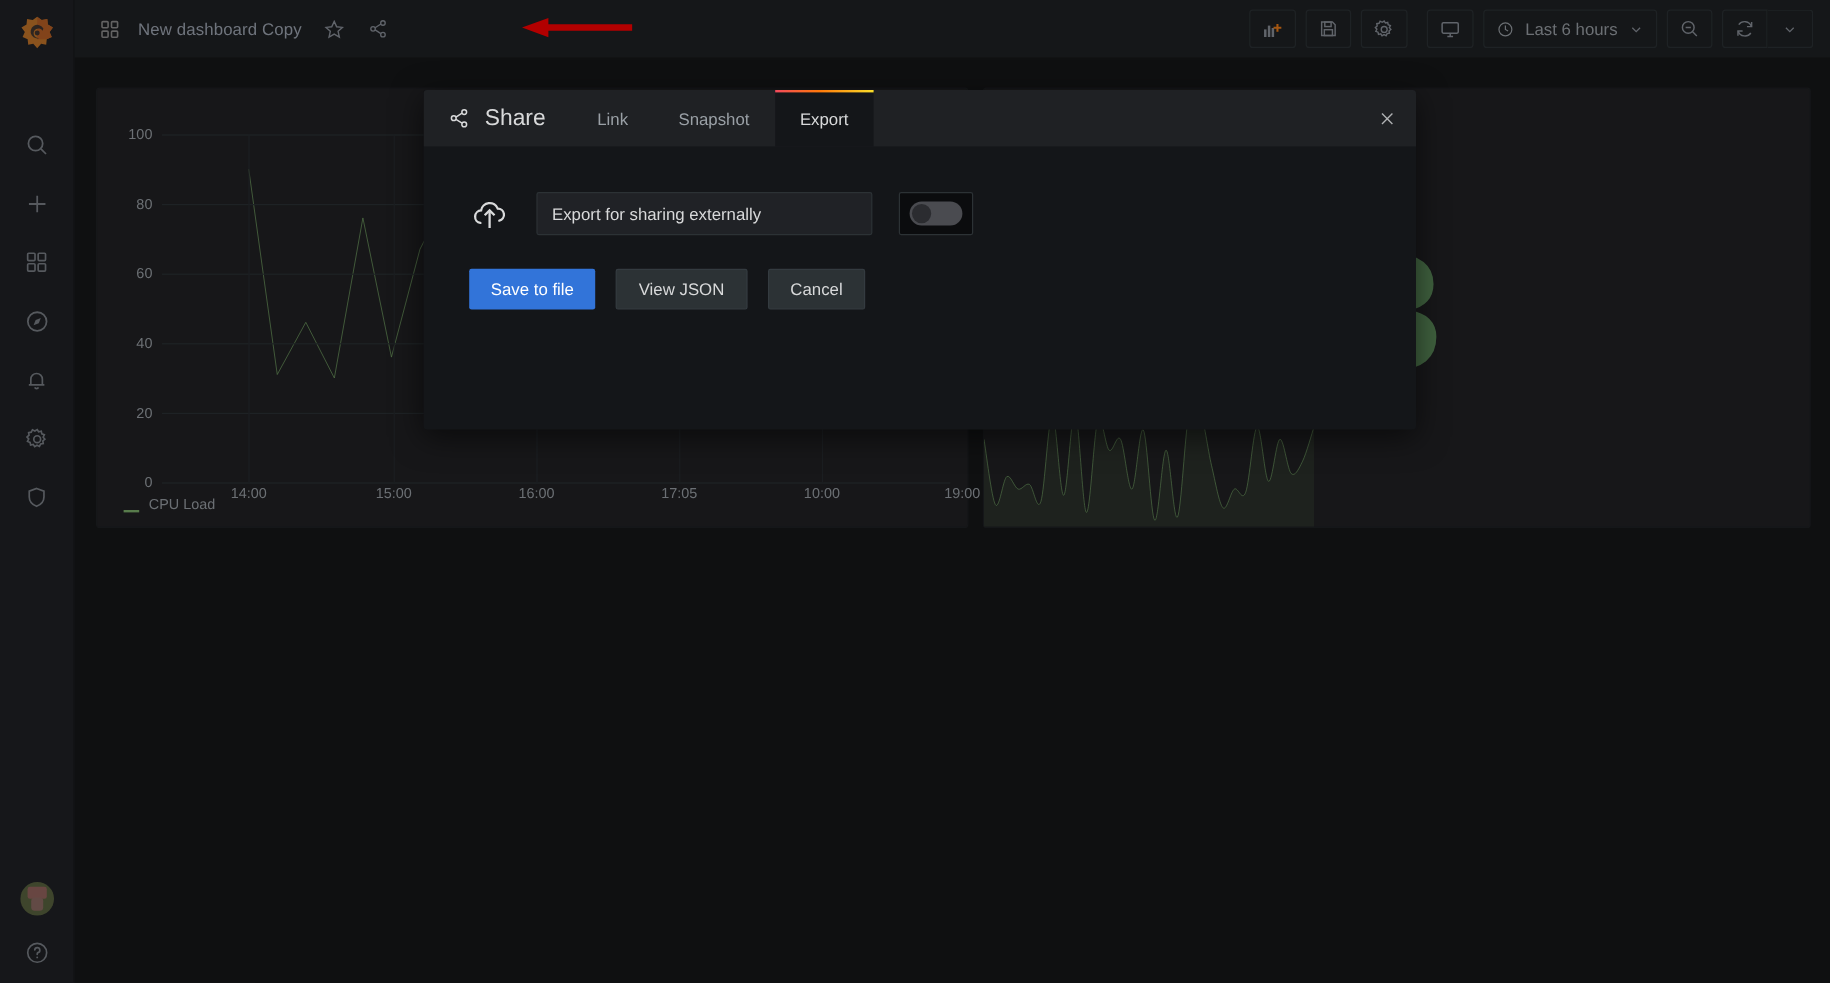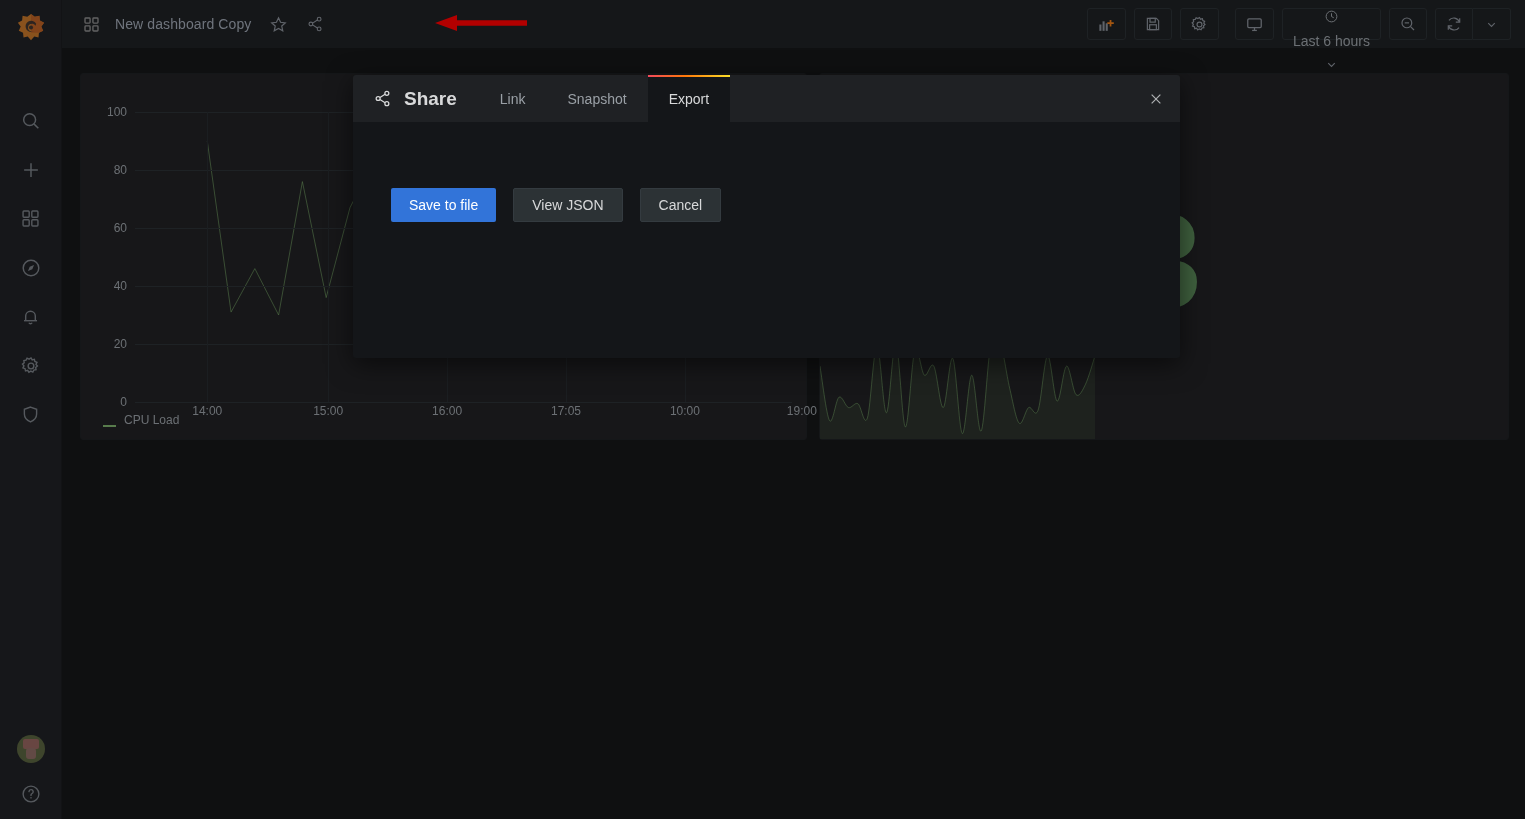--- a/index.html
+++ b/index.html
@@ -73,21 +73,21 @@
     display: flex; align-items: center; justify-content: center;
     color: #8a9099; cursor: pointer;
   }
   .tb-group { display: flex; align-items: center; }
   .tb-group .tb-btn { border-radius: 0; border-left-width: 0; }
   .tb-group .tb-btn:first-child { border-radius: 3px 0 0 3px; border-left-width: 1px; }
   .tb-group .tb-btn:last-child { border-radius: 0 3px 3px 0; }
   .timepicker {
     height: 32px; padding: 0 10px; display: flex; align-items: center; gap: 9px;
     background: #1f2124; border: 1px solid #2c3235; border-radius: 3px;
-    color: #9aa0a6; font-size: 14px; cursor: pointer; white-space: nowrap; flex-direction: column;
+    color: #9aa0a6; font-size: 14px; cursor: pointer; white-space: nowrap;
   }
   .tp-caret { color: #8a9099; display: flex; }
 
   
   #panels { position: absolute; left: 62px; top: 48px; width: 1463px; height: 771px; }
   .panel {
     position: absolute; background: #212124;
     border: 1px solid #1f2124; border-radius: 3px;
   }
   #panel-graph { left: 18px; top: 25px; width: 727px; height: 367px; }
@@ -135,21 +135,21 @@
     box-shadow: 0 6px 26px rgba(0,0,0,.55);
     overflow: hidden;
   }
   .modal-header {
     position: relative; height: 47px;
     background: #1f2124;
     display: flex; align-items: stretch;
   }
   .mh-title {
     display: flex; align-items: center; gap: 12px;
-    padding: 0 22px 0 20px; color: #d8d9da; font-size: 19px; font-weight: 700;
+    padding: 0 22px 0 20px; color: #d8d9da; font-size: 19px; font-weight: 400;
   }
   .mh-title .share-ico { color: #d8d9da; display: flex; }
   .tab {
     display: flex; align-items: center; padding: 0 21px;
     font-size: 14px; color: #9aa0a6; cursor: pointer;
     position: relative;
   }
   .tab.active { background: #141619; color: #d8d9da; }
   .tab.active::before {
     content: ""; position: absolute; left: 0; right: 0; top: 0; height: 2px;
@@ -442,20 +442,35 @@
       <div class="tab-filler"></div>
       <div class="modal-close">
         <svg width="16" height="16" viewBox="0 0 24 24" fill="none" stroke="currentColor" stroke-width="1.7">
           <line x1="5.5" y1="5.5" x2="18.5" y2="18.5"></line>
             <line x1="18.5" y1="5.5" x2="5.5" y2="18.5"></line>
         </svg>
       </div>
     </div>
 
     <div class="modal-body">
+      <div class="form-row">
+        <span class="cloud-ico">
+          <svg width="34" height="34" viewBox="0 0 24 24" fill="none" stroke="currentColor" stroke-width="1.35">
+            <path d="M6.6 17.5 a3.7 3.7 0 0 1 .4 -7.35 a5.1 5.1 0 0 1 9.8 -1.1 a3.6 3.6 0 0 1 .9 7.1" stroke-linecap="round"></path>
+            <line x1="12" y1="20.5" x2="12" y2="10.2"></line>
+              <polyline points="9.1,13 12,10.1 14.9,13"></polyline>
+          </svg>
+        </span>
+        <span class="field-label">Export for sharing externally</span>
+        <span class="toggle-wrap">
+          <span class="toggle">
+            <span class="knob"></span>
+          </span>
+        </span>
+      </div>
 
       <div class="btn-row">
         <div class="btn btn-primary">Save to file</div>
         <div class="btn btn-secondary">View JSON</div>
         <div class="btn btn-secondary">Cancel</div>
       </div>
     </div>
   </div>
 
 </div>

